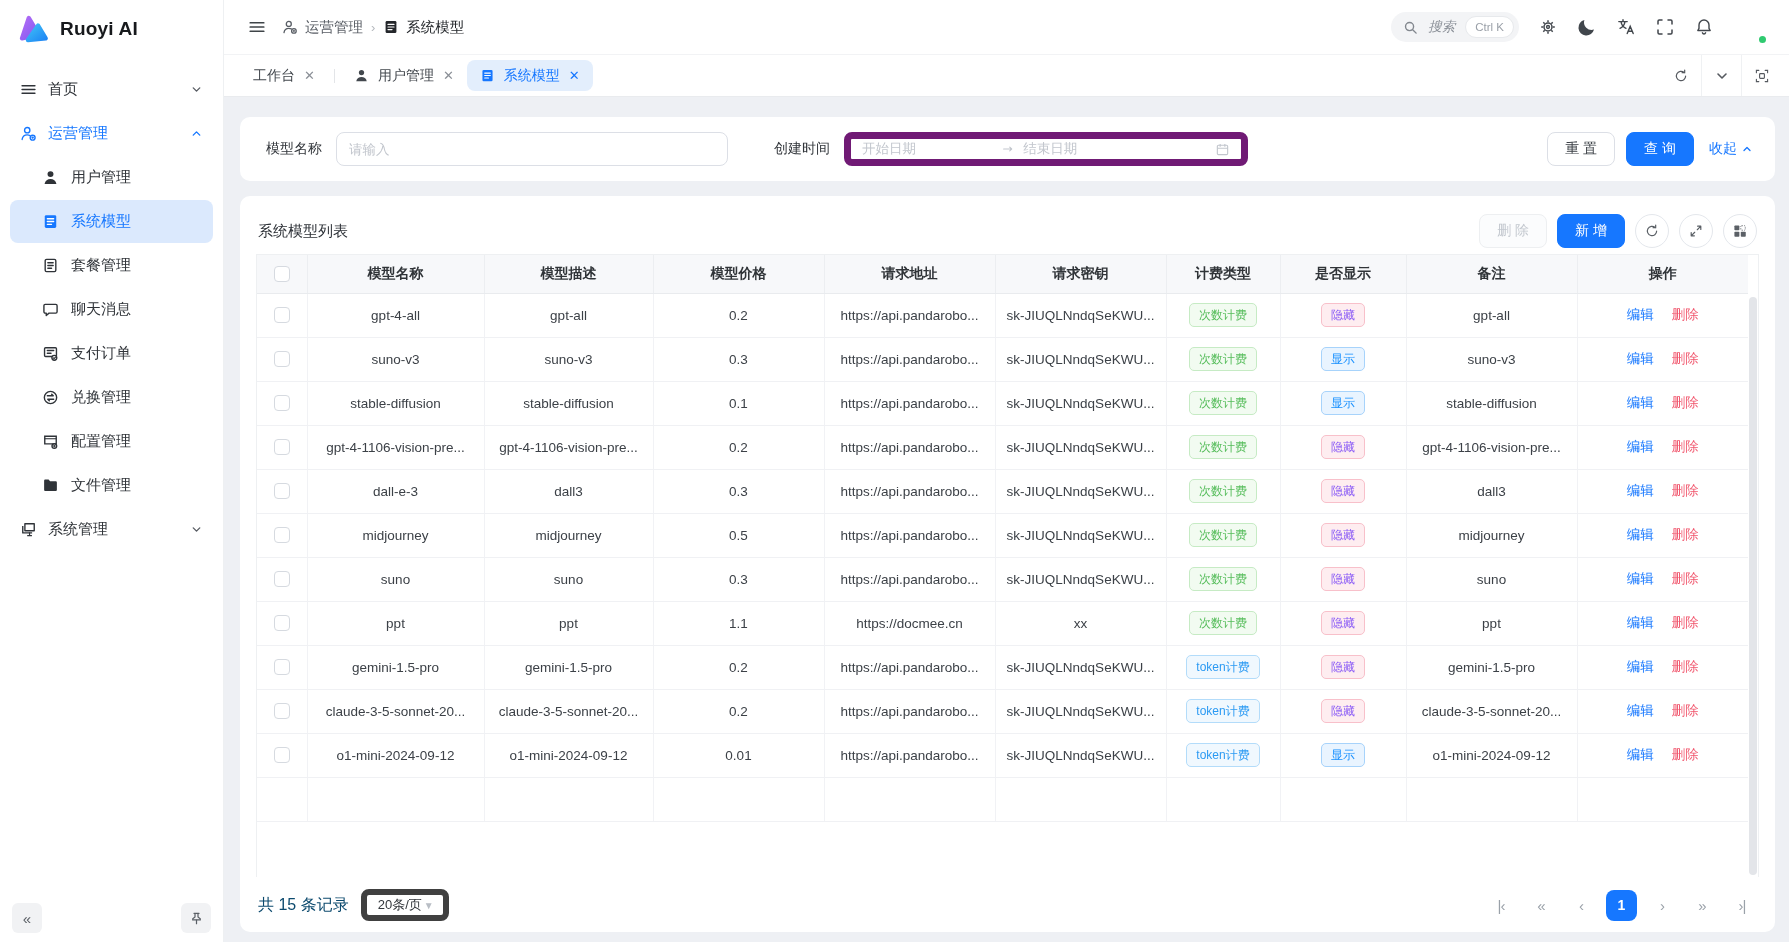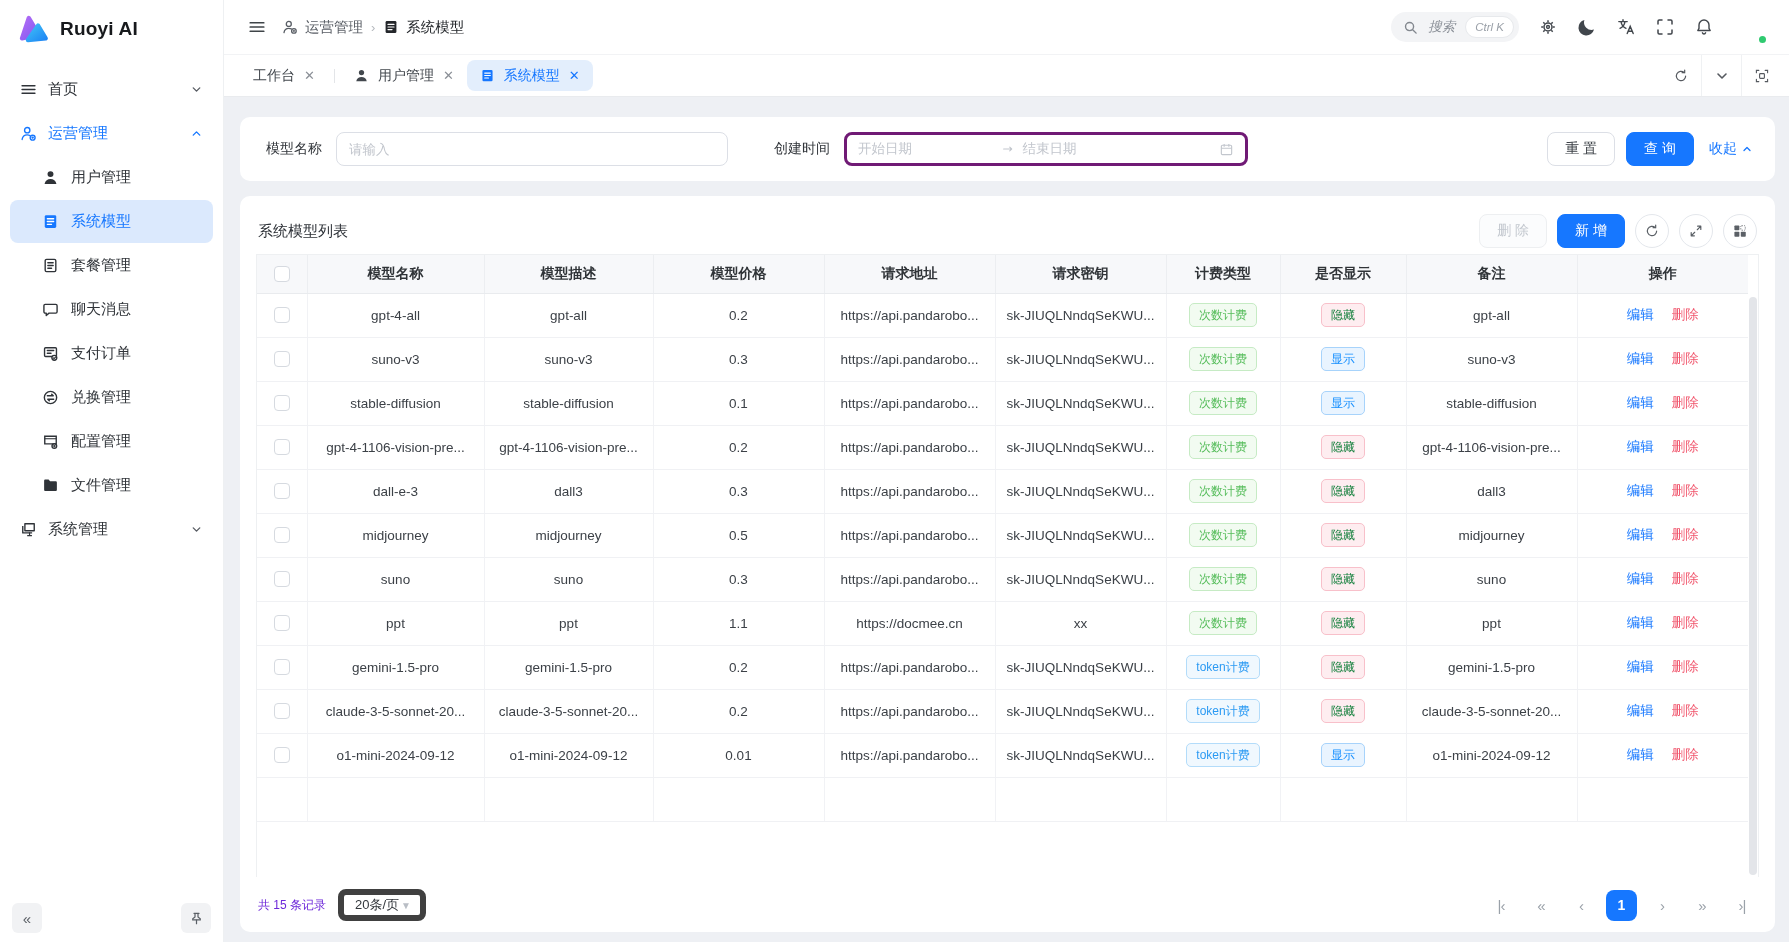--- a/index.html
+++ b/index.html
@@ -36,21 +36,21 @@
   .crumb .icon { width:16px; height:16px; display:inline-flex; }
   .crumb .icon svg { width:100%; height:100%; }
   .crumb-1 { color:#585d64; }
   .crumb-2 { color:#24272b; }
   .crumb-sep { color:#b4b8bd; font-size:13px; }
   .topbar-right { margin-left:auto; display:flex; align-items:center; gap:19px; }
   .search-pill { display:flex; align-items:center; gap:10px; background:#f3f4f6; border-radius:17px; height:30px; padding:0 5px 0 12px; cursor:pointer; }
   .search-pill .icon { width:15px; height:15px; color:#82878e; display:inline-flex; }
   .search-pill .icon svg { width:100%; height:100%; }
   .search-text { font-size:13.5px; color:#8b9098;font-style:italic; }
-  .kbd { background:#fff; border:1px solid #e7e9ec; border-radius:11px; height:22px; display:flex; align-items:center; padding:0 9px; font-size:11.5px; color:#9aa0a8;font-style:italic; }
+  .kbd { background:#fff; border:1px solid #e7e9ec; border-radius:11px; height:22px; display:flex; align-items:center; padding:0 9px; font-size:11.5px; color:#9aa0a8; }
   .top-icon { width:20px; height:20px; color:#41464c; display:inline-flex; cursor:pointer; }
   .top-icon svg { width:100%; height:100%; }
   .avatar-wrap { position:relative; width:34px; height:34px; cursor:pointer; }
   .avatar { width:34px; height:34px; border-radius:50%; background:conic-gradient(from 30deg,#7ac7f8,#e98ee0,#8a6cf5,#f2b25c,#7ac7f8); }
   .status-dot { position:absolute; right:-1px; bottom:-1px; width:11px; height:11px; border-radius:50%; background:#2fca70; border:2px solid #fff; }
 
   
   .tabbar { height:43px; background:#fff; border-top:1px solid #f2f3f5; border-bottom:1px solid #e9ebee; display:flex; align-items:center; padding:0 8px 0 16px; flex-shrink:0; }
   .tabs { display:flex; align-items:center; height:100%; }
   .tab { display:flex; align-items:center; gap:9px; height:31px; padding:0 13px; border-radius:8px; font-size:14px; color:#42474d; cursor:pointer; }
@@ -65,21 +65,21 @@
   .tb-icon svg { width:16px; height:16px; }
 
   
   .content { flex:1; padding:20px 14px 0 16px; overflow:hidden; }
 
   .filter-card { background:#fff; border-radius:10px; height:64px; display:flex; align-items:center; padding:0 22px 0 26px; }
   .f-label { font-size:14px; color:#32363b; margin-right:14px; white-space:nowrap; }
   .f-input { width:392px; height:34px; border:1px solid #dcdfe6; border-radius:8px; padding:0 12px; font-size:13.5px; color:#333; outline:none; background:#fff; font-family:inherit; }
   .f-input::placeholder { color:#c2c6cd; }
   .gap-lg { width:46px; }
-  .date-range { width:404px; height:34px; border:3px solid #701a75; border-radius:8px; display:flex; align-items:center; padding:0 11px; gap:8px; }
+  .date-range { width:404px; height:34px; border:7px solid #701a75; border-radius:8px; display:flex; align-items:center; padding:0 11px; gap:8px; }
   .date-ph { font-size:13.5px; color:#c2c6cd; flex:1; }
   .date-ph.end { flex:1.4; }
   .date-sep { width:14px; height:14px; color:#c2c6cd; display:inline-flex; }
   .date-sep svg, .cal-icon svg { width:100%; height:100%; }
   .cal-icon { width:15px; height:15px; color:#c2c6cd; display:inline-flex; }
   .filter-actions { margin-left:auto; display:flex; align-items:center; gap:11px; }
   .btn { height:34px; padding:0 17px; border-radius:8px; font-size:14px; cursor:pointer; font-family:inherit; display:inline-flex; align-items:center; justify-content:center; }
   .btn-default { background:#fff; border:1px solid #dcdfe6; color:#3c4046; }
   .btn-primary { background:#1677ff; border:1px solid #1677ff; color:#fff; }
   .btn-disabled { background:#fbfcfd; border:1px solid #edeff1; color:#c3c8cf; cursor:not-allowed; }
@@ -96,28 +96,28 @@
 
   .table-wrap { position:relative; height:623px; overflow:hidden; border:1px solid #eef0f2; border-bottom:none; }
   table { width:calc(100% - 10px); border-collapse:collapse; table-layout:fixed; }
   th { background:#f7f8fa; height:38px; font-size:14px; font-weight:700; color:#303438; border-right:1px solid #eceef1; border-bottom:1px solid #e9ebee; white-space:nowrap; overflow:hidden; }
   td { height:44px; font-size:13.5px; color:#3c4147; text-align:center; border-right:1px solid #f1f2f5; border-bottom:1px solid #f0f1f4; white-space:nowrap; overflow:hidden; text-overflow:ellipsis; padding:0 6px; }
   th:last-child, td:last-child { border-right:none; }
   .checkbox { display:inline-block; width:16px; height:16px; border:1.5px solid #d6dae0; border-radius:4px; background:#fff; vertical-align:middle; cursor:pointer; }
   .badge { display:inline-block; padding:3px 9px; border-radius:5px; font-size:12px; line-height:1.35; }
   .badge-count { color:#56bd5b; background:#f2fbf1; border:1px solid #c6ebc4; }
   .badge-token { color:#2b9af3; background:#f0f8fe; border:1px solid #b3dcfa; }
-  .badge-hidden { color:#15803d; background:#feedf0; border:1px solid #f8c0ca; }
+  .badge-hidden { color:#8b5cf6; background:#feedf0; border:1px solid #f8c0ca; }
   .badge-shown { color:#1890ff; background:#e9f4ff; border:1px solid #a7d3fb; }
   .link-edit { color:#1677ff; cursor:pointer; margin:0 7px; }
   .link-del { color:#f1556c; cursor:pointer; margin:0 7px; }
   .vscroll { position:absolute; right:1px; top:42px; bottom:2px; width:8px; border-radius:4px; background:#e3e5e9; }
 
   .card-foot { display:flex; align-items:center; height:34px; margin-top:11px; padding:0 2px; }
-  .total-text { font-size:12px; color:#6d28d9; }
+  .total-text { font-size:16px; color:#0c4a6e; }
   .page-size { margin-left:12px; width:88px; height:32px; border:6px solid #404040; border-radius:8px; display:flex; align-items:center; justify-content:space-between; padding:0 9px 0 11px; font-size:13px; color:#33373c; cursor:pointer; }
   .ps-caret { color:#b9bec5; font-size:10px; }
   .pager { margin-left:auto; display:flex; align-items:center; gap:10px; }
   .pg-btn { min-width:30px; height:30px; display:flex; align-items:center; justify-content:center; color:#9aa1a9; font-size:15px; cursor:pointer; letter-spacing:-1px; }
   .pg-current { width:31px; height:31px; border-radius:8px; background:#1677ff; color:#fff; font-size:14px; font-weight:700; display:flex; align-items:center; justify-content:center; letter-spacing:0; }
 </style>
 </head>
 <body>
 
 <div class="app">

